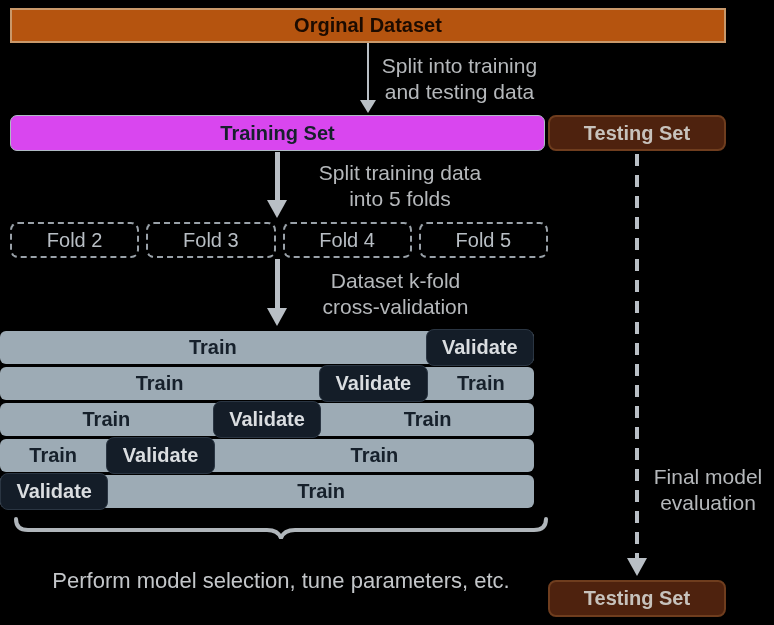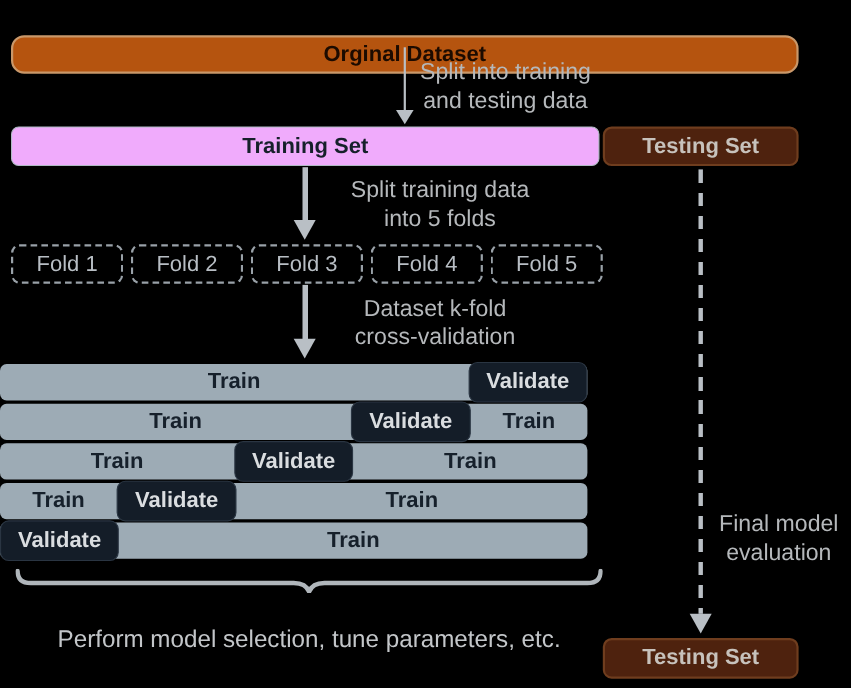--- a/index.html
+++ b/index.html
@@ -2,22 +2,22 @@
 <html><head>
 <meta charset="utf-8">
 <style>
   html,body{margin:0;padding:0;background:#000;}
   .stage{
     position:relative;width:774px;height:625px;background:#000000;
     font-family:"Liberation Sans", sans-serif;overflow:hidden;
   }
   .node{position:absolute;display:flex;align-items:center;justify-content:center;
     box-sizing:border-box;font-weight:bold;font-size:20px;}
-  .orange{background:#b5540f;border:2px solid #c9986a;border-radius:12px;color:#1c0b00;margin-top:24px;}
-  .grayset{background:#f0abfc;border:1px solid #afbac3;border-radius:7px;color:#16202b;}
+  .orange{background:#b5540f;border:2px solid #c9986a;border-radius:0;color:#1c0b00;}
+  .grayset{background:#d946ef;border:1px solid #afbac3;border-radius:7px;color:#16202b;}
   .brown{background:#4e220e;border:2px solid #6f3d1e;border-radius:8px;color:#c7c2bc;}
   .ann{position:absolute;color:#b5b8bb;font-size:21px;line-height:26px;
     text-align:center;white-space:pre-line;}
   .arrow-line{position:absolute;background:#b9bfc5;}
   .arrow-head{position:absolute;width:0;height:0;}
   .head-sm{border-left:8px solid transparent;border-right:8px solid transparent;
     border-top:13px solid #b9bfc5;}
   .head-lg{border-left:10px solid transparent;border-right:10px solid transparent;
     border-top:18px solid #b9bfc5;}
   .dashed-line{position:absolute;width:4px;
@@ -58,21 +58,20 @@
   <div class="node brown" style="left:548px;top:115px;width:178px;height:36px;">
     <span>Testing Set</span>
   </div>
 
   <div class="arrow-line" style="left:275px;top:152px;width:5px;height:50px;"></div>
   <div class="arrow-head head-lg" style="left:267px;top:200px;"></div>
   <div class="ann" style="left:305px;top:160px;width:190px;">Split training data
 into 5 folds</div>
 
   <div class="folds" id="folds-row">
-      <div class="fold">Fold 1</div>
       <div class="fold">Fold 2</div>
       <div class="fold">Fold 3</div>
       <div class="fold">Fold 4</div>
       <div class="fold">Fold 5</div>
     </div>
 
   <div class="arrow-line" style="left:275px;top:259px;width:5px;height:50px;"></div>
   <div class="arrow-head head-lg" style="left:267px;top:308px;"></div>
   <div class="ann" style="left:308px;top:268px;width:175px;">Dataset k-fold
 cross-validation</div>

